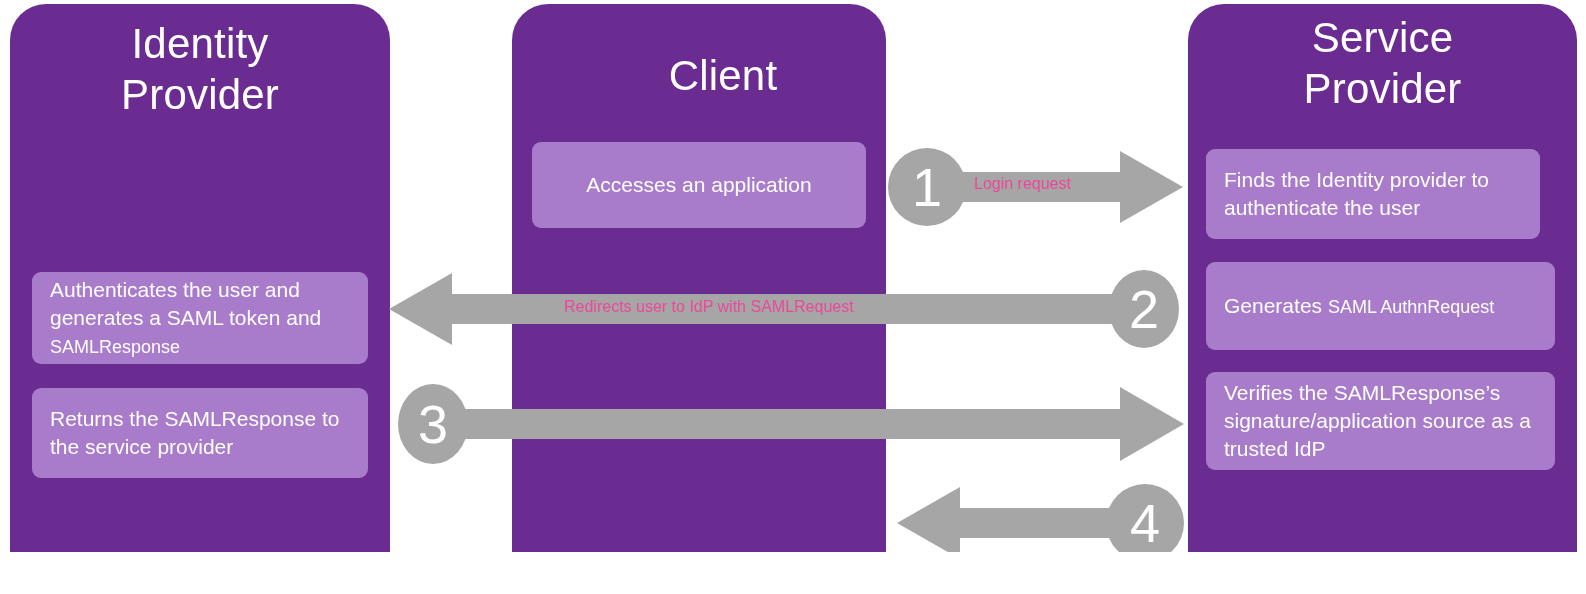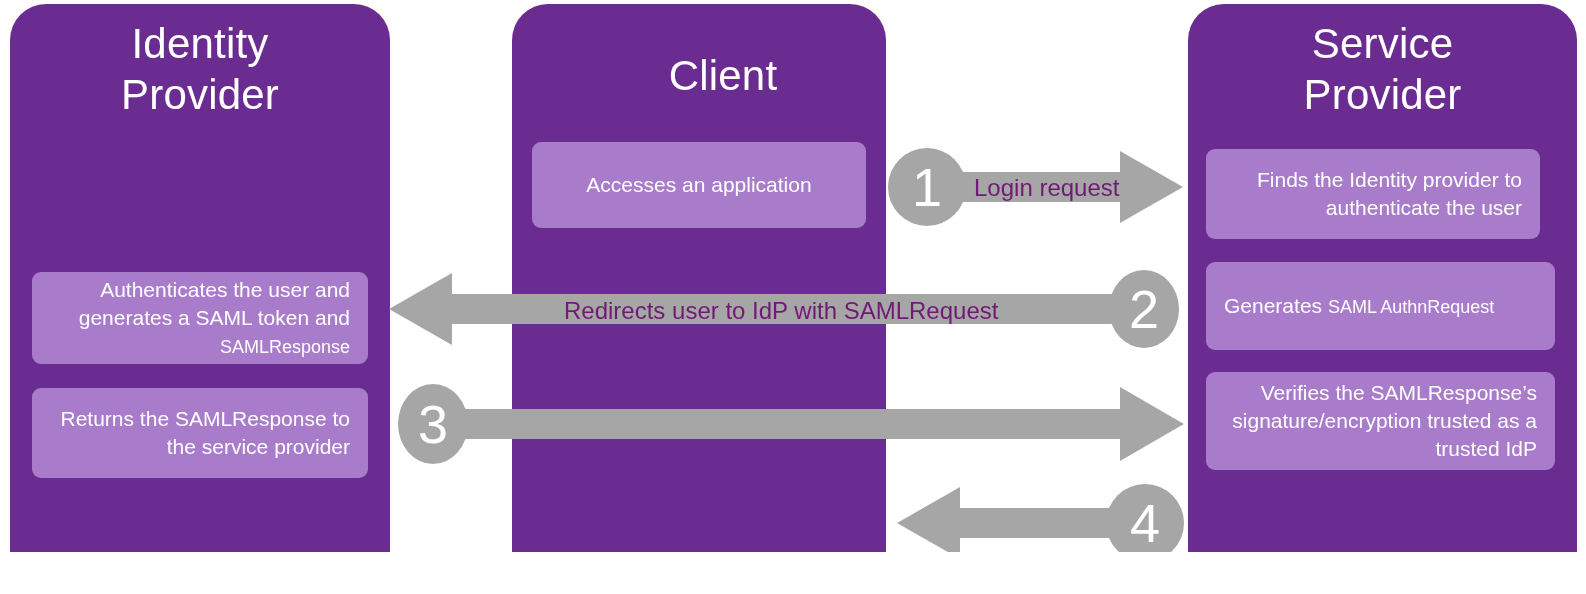--- a/index.html
+++ b/index.html
@@ -36,35 +36,34 @@
     font-weight: 400;
     letter-spacing: 0.2px;
   }
 
   #col-idp   { left: 10px;   top: 4px;  width: 380px; height: 586px; }
   #col-client{ left: 512px;  top: 4px;  width: 374px; height: 586px; }
   #col-sp    { left: 1188px; top: 4px;  width: 389px; height: 586px; }
 
   #title-idp    { top: 14px; }
   #title-client { top: 46px; margin-left: 48px; }
-  #title-sp     { top: 14px; }
+  #title-sp     { top: 8px; }
 
   
   .note {
     position: absolute;
     background: #a97ccb;
     border-radius: 9px;
     box-sizing: border-box;
     color: #ffffff;
     font-size: 21px;
     line-height: 1.32;
     padding: 2px 18px;
     display: flex;
     align-items: center;
-    text-align: right;
   }
   .note.center { justify-content: center; }
   .note .small { font-size: 18px; }
 
   
   #note-idp-1 { left: 32px; top: 272px; width: 336px; height: 92px; }
   #note-idp-2 { left: 32px; top: 388px; width: 336px; height: 90px; }
 
   
   #note-client-1 { left: 532px; top: 142px; width: 334px; height: 86px; }
@@ -90,22 +89,22 @@
     display: flex;
     align-items: center;
     justify-content: center;
     color: #ffffff;
     font-size: 54px;
     font-weight: 400;
     line-height: 1;
   }
   .arrow-label {
     position: absolute;
-    color: #701a75;
-    font-size: 24px;
+    color: #ec4899;
+    font-size: 16px;
     line-height: 1;
     white-space: nowrap;
   }
 
   
   #arrow1 { left: 888px; top: 148px; width: 296px; height: 78px; }
   #arrow1 .arrow-badge { left: 0px;  top: 0px; width: 78px; height: 78px; }
   #arrow1 .arrow-label { left: 86px; top: 28px; }
 
   
@@ -156,21 +155,21 @@
       <div>Provider</div>
     </div>
   </div>
   <div class="note" id="note-sp-1">
     <span>Finds the Identity provider to authenticate the user</span>
   </div>
   <div class="note" id="note-sp-2">
     <span><span>Generates </span><span class="small">SAML AuthnRequest</span></span>
   </div>
   <div class="note" id="note-sp-3">
-    <span>Verifies the SAMLResponse’s signature/encryption trusted as a trusted IdP</span>
+    <span>Verifies the SAMLResponse’s signature/application source as a trusted IdP</span>
   </div>
 
   <div class="arrow-wrap" id="arrow1">
     <svg class="arrow-svg" width="296" height="78" viewBox="0 0 296 78">
       <path d="M 36 24 L 232 24 L 232 3 L 295 39 L 232 75 L 232 54 L 36 54 Z" fill="#a6a6a6"></path>
     </svg>
     <div class="arrow-badge">
       <span>1</span>
     </div>
     <div class="arrow-label">Login request</div>

